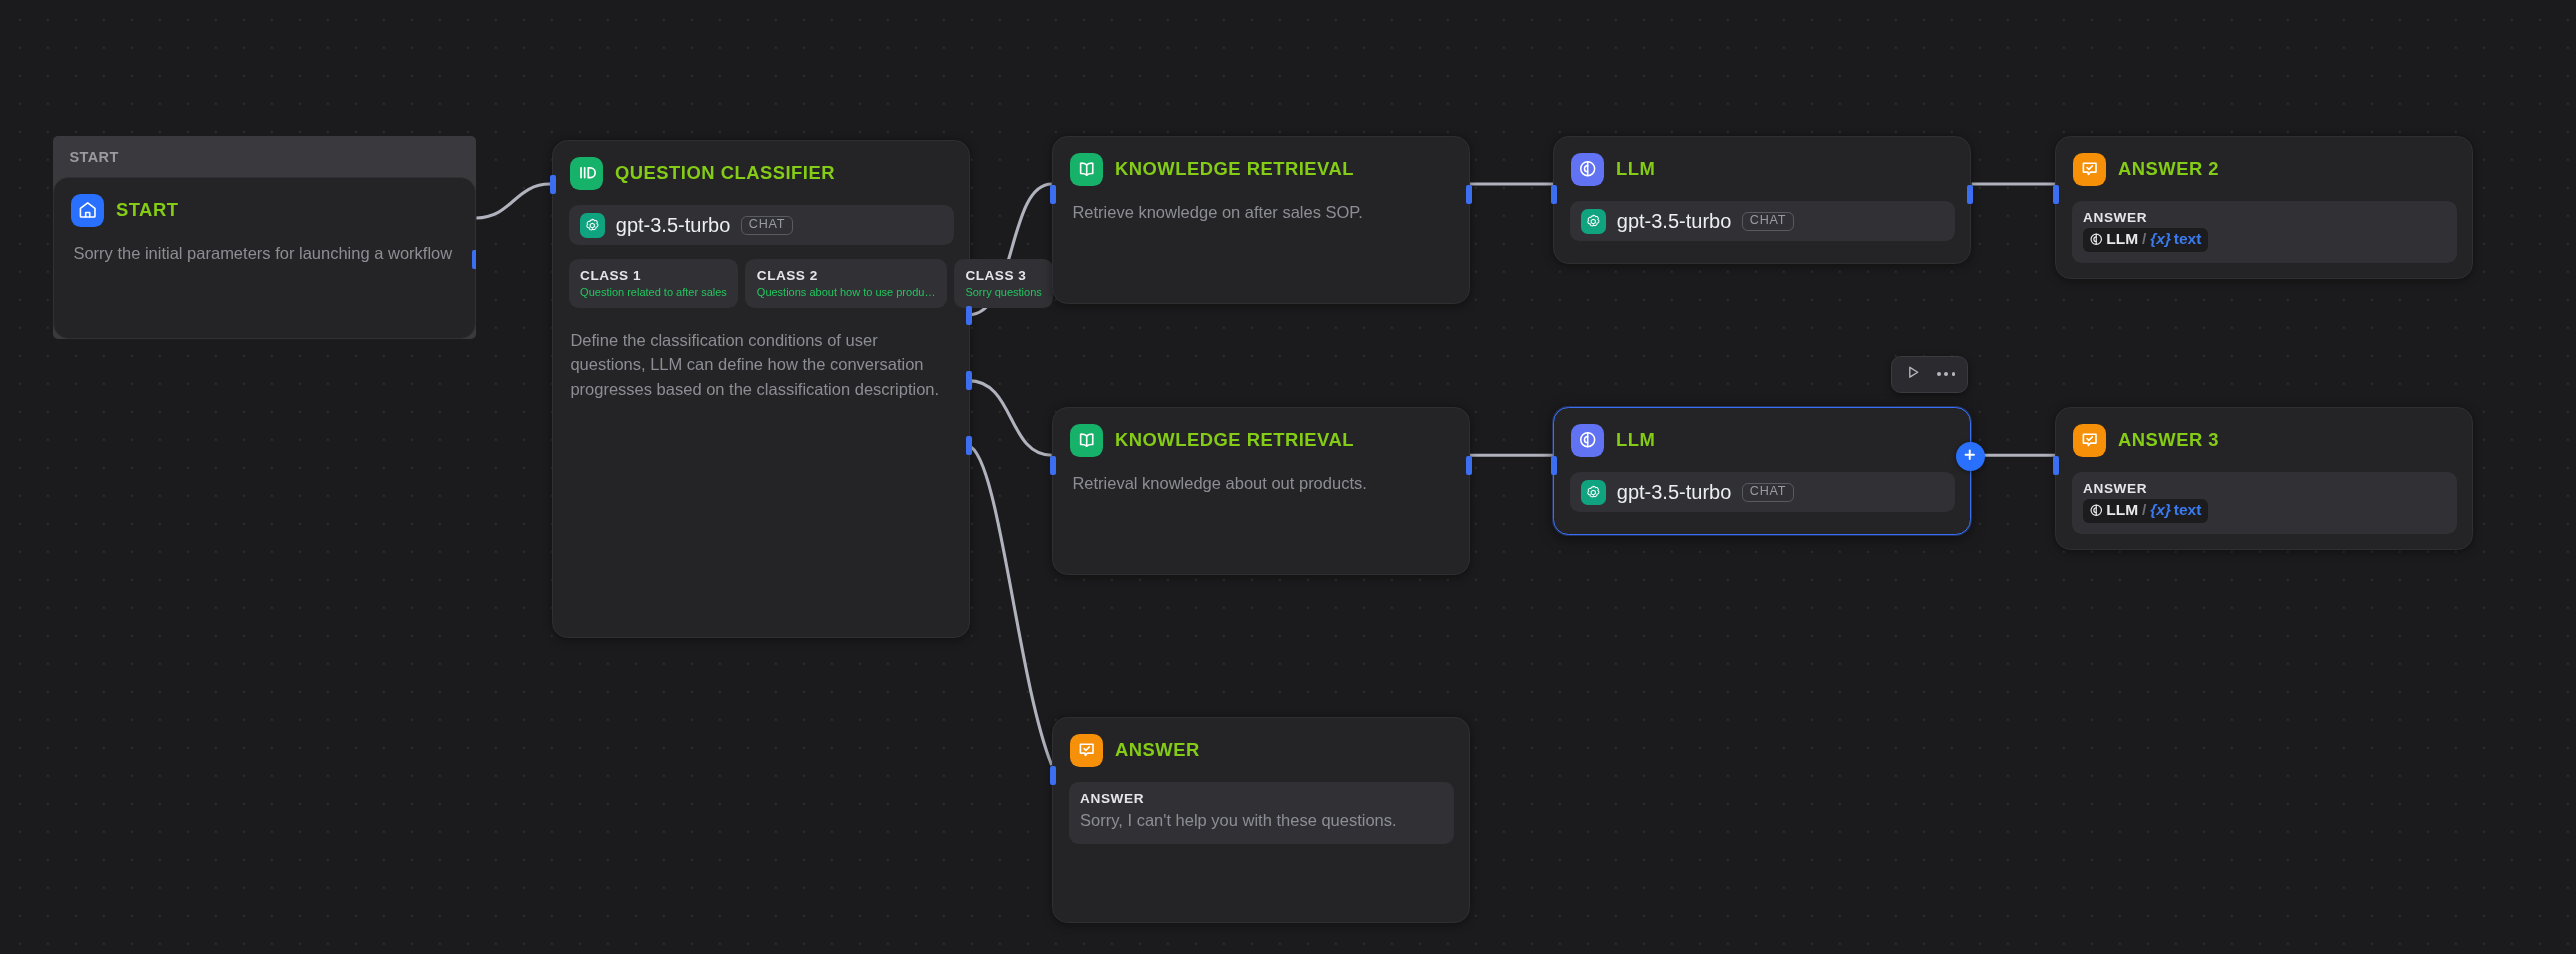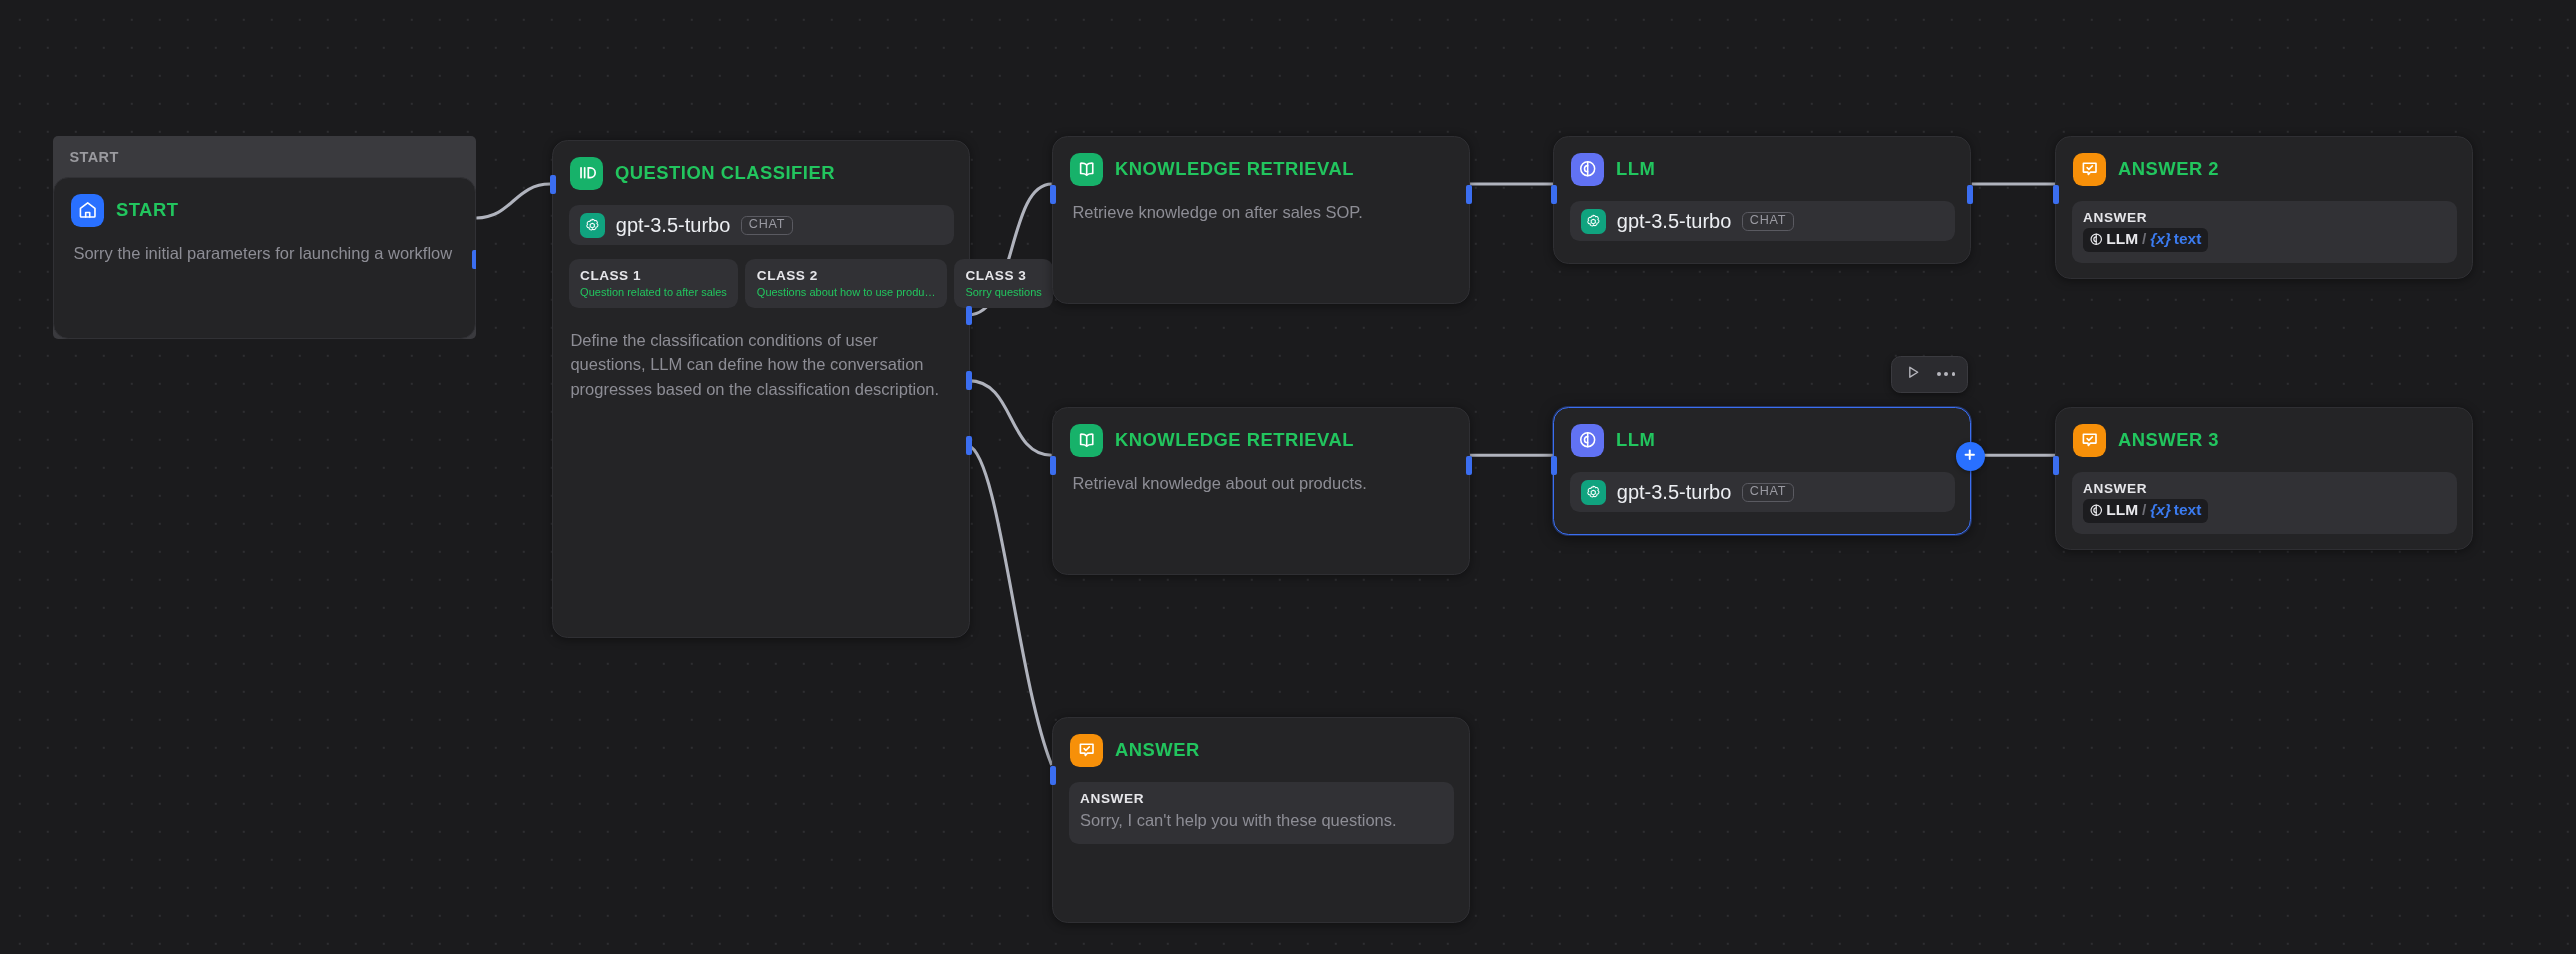--- a/index.html
+++ b/index.html
@@ -93,21 +93,21 @@
 
   .ic-blue   { background: #2970ff; }
   .ic-green  { background: #17b26a; }
   .ic-indigo { background: #6172f3; }
   .ic-orange { background: #f79009; }
 
   .node-title {
     font-size: 18.4px;
     font-weight: 700;
     letter-spacing: 0.5px;
-    color: #22c55e;
+    color: #84cc16;
     white-space: nowrap;
   }
 
   .node-desc {
     font-size: 16.5px;
     line-height: 1.45;
     color: #8d8d95;
     padding: 15.5px 19.4px 19.4px 19.4px;
   }
 

